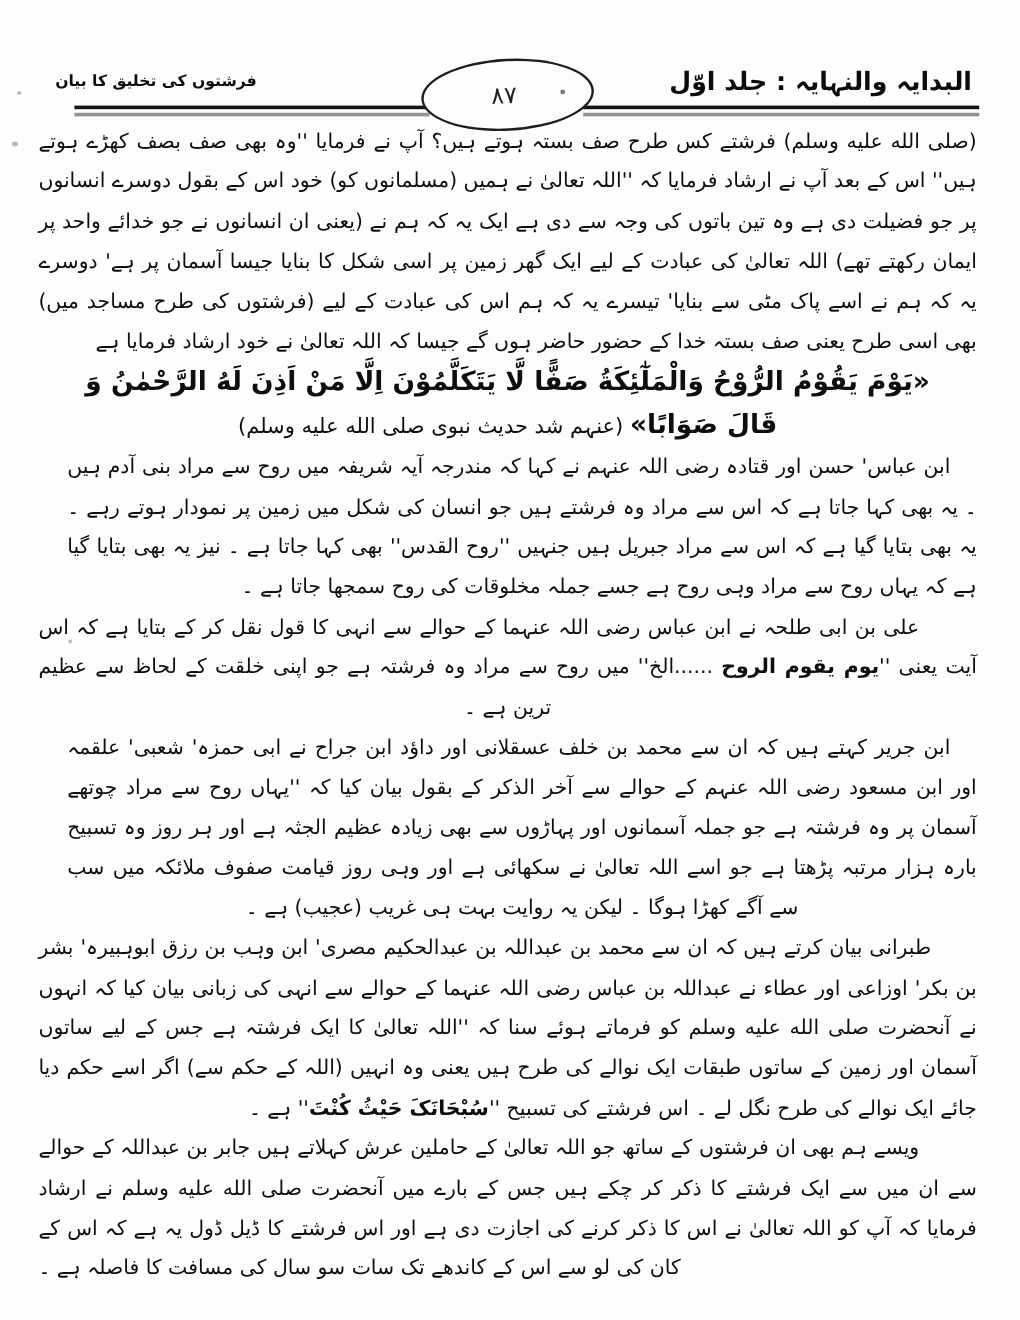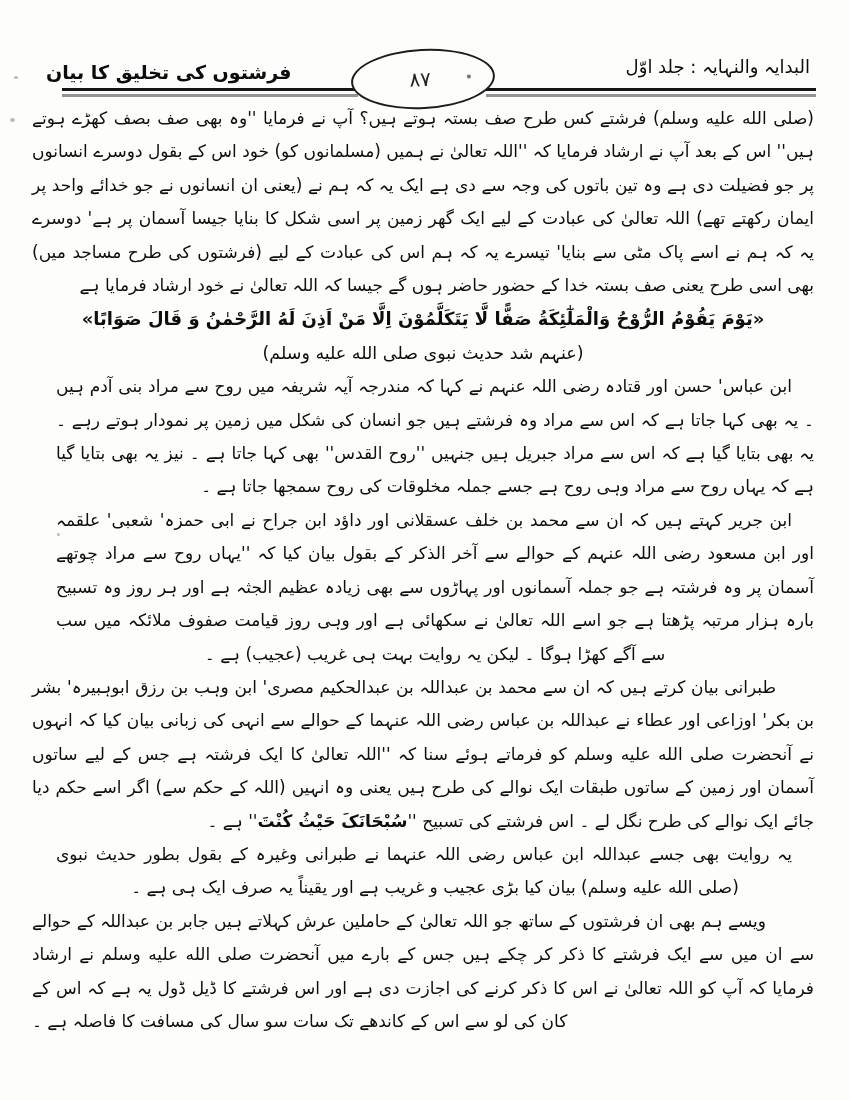--- a/index.html
+++ b/index.html
@@ -8,26 +8,26 @@
     background:#e9e9e7;
     font-family:"DejaVu Sans", sans-serif;
   }
   .page{
     position:relative;width:850px;height:1100px;
     background:#fdfdfc;overflow:hidden;color:#111;
   }
   
   .hdr-book-title{
     position:absolute;top:56px;right:40px;
-    font-size:18px;font-weight:normal;direction:rtl;
+    font-size:21px;font-weight:bold;direction:rtl;
     letter-spacing:.2px;color:#0c0c0c;margin-left:16px;
   }
   .hdr-chapter-title{
     position:absolute;top:61px;left:46px;
-    font-size:19px;font-weight:bold;direction:rtl;color:#0c0c0c;
+    font-size:13px;font-weight:bold;direction:rtl;color:#0c0c0c;
   }
   .page-oval{
     position:absolute;top:49px;left:351px;width:140px;height:56px;
     border:2.5px solid #1d1d1d;border-radius:50%;
     transform:rotate(-3deg);
     background:#fdfdfc;z-index:2;
     display:flex;align-items:center;justify-content:center;
   }
   .page-number{font-size:20px;color:#222;letter-spacing:6px;padding-right:6px;}
   .oval-dot{position:absolute;right:22px;top:26px;width:4px;height:4px;border-radius:50%;background:#777;}
@@ -49,21 +49,21 @@
   .center-last{text-align-last:center;}
   .left-last{text-align-last:left;}
   .ind-sm{text-indent:22px;margin-left:24px;}
   .ind-md{text-indent:38px;}
   .ind-lg{text-indent:48px;}
   .verse{font-weight:bold;}
   .verse-line{
     text-align:center;text-align-last:center;
     font-size:17.5px;padding:0 38px;
   }
-  .verse-line .verse{font-size:18px;}
+  .verse-line .verse{font-size:22px;}
   
   .speck{position:absolute;background:#b9b9b6;border-radius:50%;}
   .speck-1{left:10px;top:118px;width:5px;height:4px;}
   .speck-2{left:14px;top:76px;width:4px;height:3px;}
   .speck-3{left:57px;top:533px;width:3px;height:3px;}
 </style>
 </head>
 <body>
 
 <div class="page">
@@ -81,26 +81,26 @@
 
   <main class="text">
 
     <p class="para">(صلى الله عليه وسلم) فرشتے کس طرح صف بستہ ہوتے ہیں؟ آپ نے فرمایا ''وہ بھی صف بصف کھڑے ہوتے ہیں'' اس کے بعد آپ نے ارشاد فرمایا کہ ''اللہ تعالیٰ نے ہمیں (مسلمانوں کو) خود اس کے بقول دوسرے انسانوں پر جو فضیلت دی ہے وہ تین باتوں کی وجہ سے دی ہے ایک یہ کہ ہم نے (یعنی ان انسانوں نے جو خدائے واحد پر ایمان رکھتے تھے) اللہ تعالیٰ کی عبادت کے لیے ایک گھر زمین پر اسی شکل کا بنایا جیسا آسمان پر ہے' دوسرے یہ کہ ہم نے اسے پاک مٹی سے بنایا' تیسرے یہ کہ ہم اس کی عبادت کے لیے (فرشتوں کی طرح مساجد میں) بھی اسی طرح یعنی صف بستہ خدا کے حضور حاضر ہوں گے جیسا کہ اللہ تعالیٰ نے خود ارشاد فرمایا ہے</p>
 
 
     <p class="para verse-line"><b class="verse">«یَوْمَ یَقُوْمُ الرُّوْحُ وَالْمَلٰٓئِکَةُ صَفًّا لَّا یَتَکَلَّمُوْنَ اِلَّا مَنْ اَذِنَ لَهُ الرَّحْمٰنُ وَ قَالَ صَوَابًا»</b><span> (عنہم شد حدیث نبوی صلى الله عليه وسلم)</span></p>
 
     <p class="para ind-sm">ابن عباس' حسن اور قتادہ رضی اللہ عنہم نے کہا کہ مندرجہ آیہ شریفہ میں روح سے مراد بنی آدم ہیں ۔ یہ بھی کہا جاتا ہے کہ اس سے مراد وہ فرشتے ہیں جو انسان کی شکل میں زمین پر نمودار ہوتے رہے ۔ یہ بھی بتایا گیا ہے کہ اس سے مراد جبریل ہیں جنہیں ''روح القدس'' بھی کہا جاتا ہے ۔ نیز یہ بھی بتایا گیا ہے کہ یہاں روح سے مراد وہی روح ہے جسے جملہ مخلوقات کی روح سمجھا جاتا ہے ۔</p>
 
+    <p class="para ind-lg center-last"><span>علی بن ابی طلحہ نے ابن عباس رضی اللہ عنہما کے حوالے سے انہی کا قول نقل کر کے بتایا ہے کہ اس آیت یعنی ''</span><b class="verse">یوم یقوم الروح</b><span> ......الخ'' میں روح سے مراد وہ فرشتہ ہے جو اپنی خلقت کے لحاظ سے عظیم ترین ہے ۔</span></p>
 
     <p class="para ind-sm center-last">ابن جریر کہتے ہیں کہ ان سے محمد بن خلف عسقلانی اور داؤد ابن جراح نے ابی حمزہ' شعبی' علقمہ اور ابن مسعود رضی اللہ عنہم کے حوالے سے آخر الذکر کے بقول بیان کیا کہ ''یہاں روح سے مراد چوتھے آسمان پر وہ فرشتہ ہے جو جملہ آسمانوں اور پہاڑوں سے بھی زیادہ عظیم الجثہ ہے اور ہر روز وہ تسبیح بارہ ہزار مرتبہ پڑھتا ہے جو اسے اللہ تعالیٰ نے سکھائی ہے اور وہی روز قیامت صفوف ملائکہ میں سب سے آگے کھڑا ہوگا ۔ لیکن یہ روایت بہت ہی غریب (عجیب) ہے ۔</p>
 
     <p class="para ind-md"><span>طبرانی بیان کرتے ہیں کہ ان سے محمد بن عبداللہ بن عبدالحکیم مصری' ابن وہب بن رزق ابوہبیرہ' بشر بن بکر' اوزاعی اور عطاء نے عبداللہ بن عباس رضی اللہ عنہما کے حوالے سے انہی کی زبانی بیان کیا کہ انہوں نے آنحضرت صلى الله عليه وسلم کو فرماتے ہوئے سنا کہ ''اللہ تعالیٰ کا ایک فرشتہ ہے جس کے لیے ساتوں آسمان اور زمین کے ساتوں طبقات ایک نوالے کی طرح ہیں یعنی وہ انہیں (اللہ کے حکم سے) اگر اسے حکم دیا جائے ایک نوالے کی طرح نگل لے ۔ اس فرشتے کی تسبیح ''</span><b class="verse">سُبْحَانَکَ حَیْثُ کُنْتَ</b><span>'' ہے ۔</span></p>
 
-    <p class="para ind-sm center-last">یہ روایت بھی جسے عبداللہ ابن عباس رضی اللہ عنہما نے طبرانی وغیرہ کے بقول بطور حدیث نبوی (صلى الله عليه وسلم) بیان کیا بڑی عجیب و غریب ہے اور یقیناً یہ صرف ایک ہی ہے ۔</p>
 
     <p class="para ind-lg left-last">ویسے ہم بھی ان فرشتوں کے ساتھ جو اللہ تعالیٰ کے حاملین عرش کہلاتے ہیں جابر بن عبداللہ کے حوالے سے ان میں سے ایک فرشتے کا ذکر کر چکے ہیں جس کے بارے میں آنحضرت صلى الله عليه وسلم نے ارشاد فرمایا کہ آپ کو اللہ تعالیٰ نے اس کا ذکر کرنے کی اجازت دی ہے اور اس فرشتے کا ڈیل ڈول یہ ہے کہ اس کے کان کی لو سے اس کے کاندھے تک سات سو سال کی مسافت کا فاصلہ ہے ۔</p>
 
   </main>
 
   <span class="speck speck-1"></span>
   <span class="speck speck-2"></span>
   <span class="speck speck-3"></span>
 
 </div>

